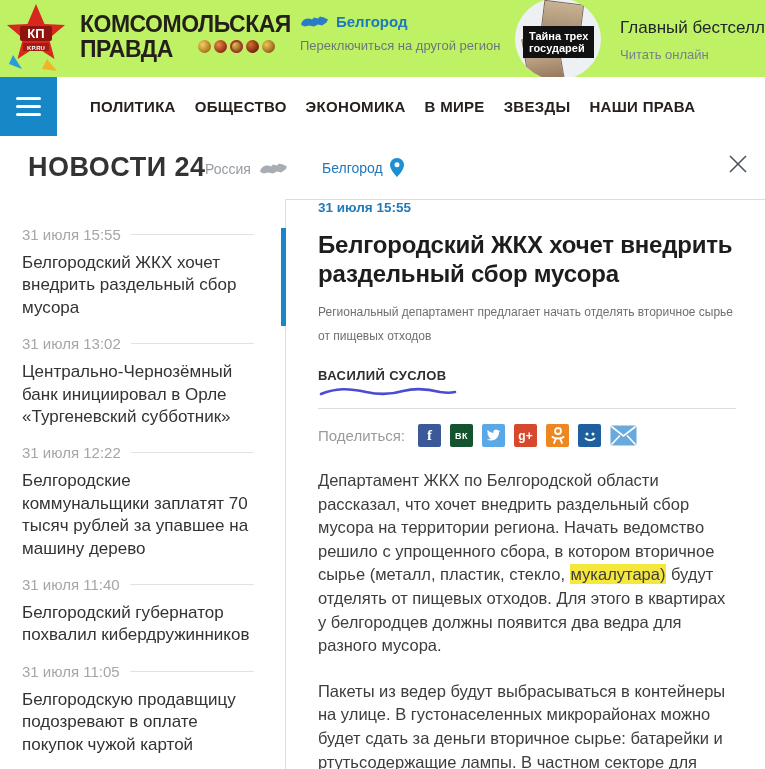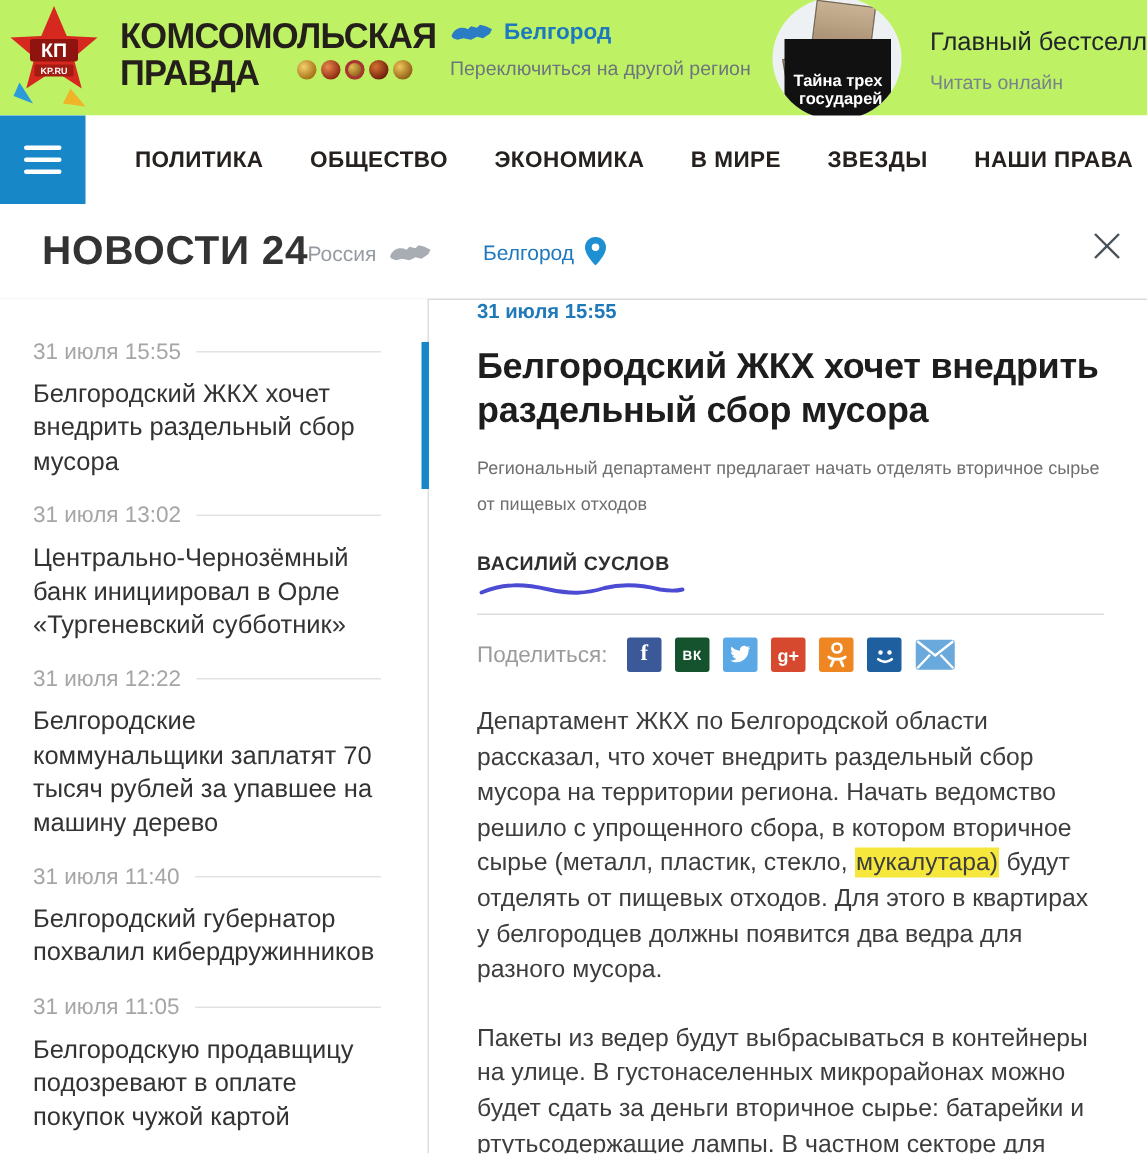--- a/index.html
+++ b/index.html
@@ -21,31 +21,31 @@
   .region{position:absolute;left:300px;top:13px;}
   .region-row{display:flex;align-items:center;gap:7px;cursor:pointer;}
   .region-name{color:#1e78be;font-size:15px;font-weight:700;}
   .region-switch{margin-top:8px;color:#6d757c;font-size:13px;cursor:pointer;}
   .promo-circle{position:absolute;left:515px;top:-2px;width:86px;height:82px;border-radius:50%;
                 background:#edf1f4;overflow:hidden;cursor:pointer;}
   .book1{position:absolute;left:26px;top:4px;width:38px;height:52px;background:linear-gradient(#c9b294,#8a6f55);
          transform:rotate(7deg);border:1px solid #7d6a52;}
   .book2{position:absolute;left:10px;top:38px;width:34px;height:44px;background:linear-gradient(#d8c6a8,#96755a);
          transform:rotate(-10deg);border:1px solid #7d6a52;}
-  .promo-badge{position:absolute;left:8px;top:28px;background:#111;color:#fff;padding:22px 6px;
-               font-size:11px;font-weight:700;line-height:12px;text-align:right;}
+  .promo-badge{position:absolute;left:8px;top:28px;background:#111;color:#fff;padding:4px 6px;
+               font-size:11px;font-weight:700;line-height:12px;text-align:left;}
   .promo-text{position:absolute;left:620px;top:18px;}
   .promo-title{color:#22262a;font-size:17px;font-weight:400;white-space:nowrap;}
   .promo-link{margin-top:9px;color:#76828c;font-size:13px;cursor:pointer;}
   
   .nav{position:absolute;left:0;top:77px;width:765px;height:59px;background:#fff;border-bottom:1px solid #e7e7e7;}
   .burger{position:absolute;left:0;top:0;width:57px;height:59px;background:#1787c8;cursor:pointer;
           display:flex;flex-direction:column;justify-content:center;align-items:center;gap:5px;}
   .burger i{display:block;width:25px;height:3px;background:#fff;border-radius:2px;}
-  .menu{position:absolute;left:90px;top:0;height:59px;display:flex;align-items:center;gap:31px;}
+  .menu{position:absolute;left:90px;top:0;height:59px;display:flex;align-items:center;gap:19px;}
   .menu span{font-size:15px;font-weight:700;color:#26211e;letter-spacing:0.3px;white-space:nowrap;cursor:pointer;}
   
   .newsbar{position:absolute;left:0;top:136px;width:765px;height:63px;background:#fff;border-bottom:1px solid #dcdcdc;}
   .nb-title{position:absolute;left:28px;top:16px;font-size:27px;font-weight:800;color:#333;letter-spacing:0.5px;}
   .nb-country{position:absolute;left:205px;top:24px;display:flex;align-items:flex-end;gap:8px;cursor:pointer;}
   .nb-country span{color:#959ba1;font-size:14px;}
   .nb-city{position:absolute;left:322px;top:22px;display:flex;align-items:center;gap:7px;cursor:pointer;}
   .nb-city span{color:#1e78be;font-size:14px;}
   .nb-close{position:absolute;left:727px;top:17px;width:22px;height:22px;cursor:pointer;}
   

